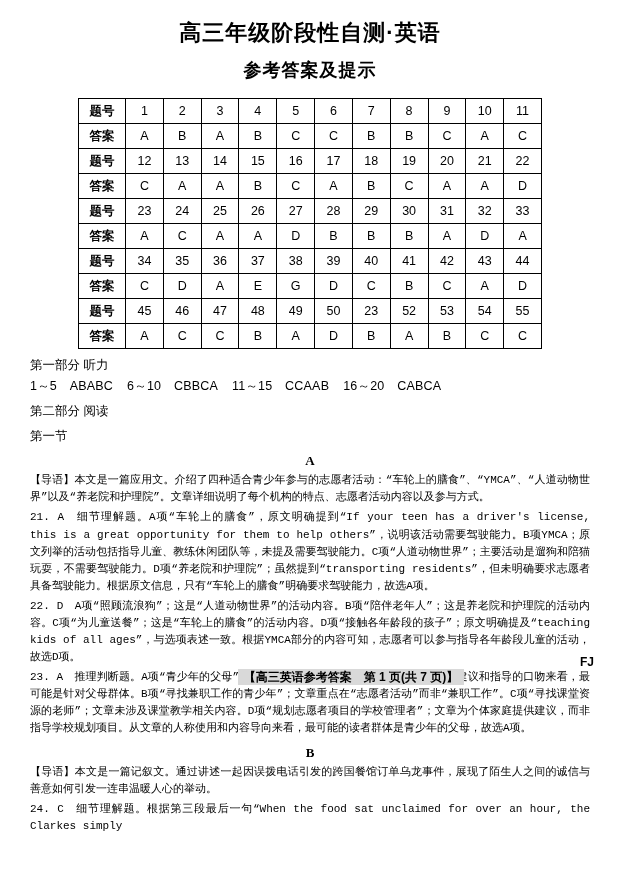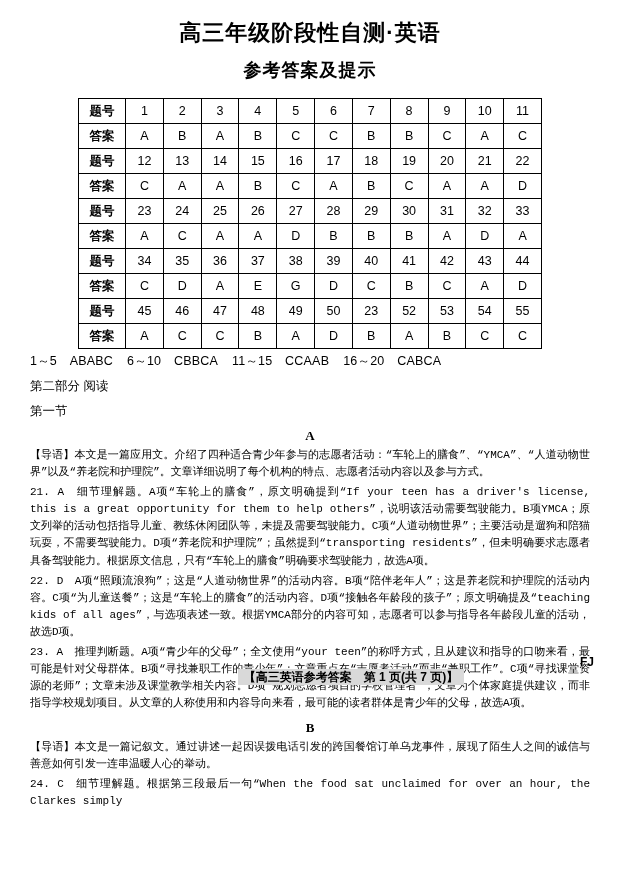--- a/index.html
+++ b/index.html
@@ -259,20 +259,21 @@
           <td>D</td>
           <td>B</td>
           <td>A</td>
           <td>B</td>
           <td>C</td>
           <td>C</td>
         </tr>
       </tbody>
   </table>
 
+  <div class="section-line">第一部分 听力</div>
   <div class="listening-line" id="listening-line"><span class="grp">1～5　ABABC</span><span class="grp">6～10　CBBCA</span><span class="grp">11～15　CCAAB</span><span class="grp">16～20　CABCA</span></div>
   <div class="section-line">第二部分 阅读</div>
   <div class="section-line">第一节</div>
 
   <div id="passages">
       <div class="center-letter">A</div>
       <div class="para">【导语】本文是一篇应用文。介绍了四种适合青少年参与的志愿者活动：“车轮上的膳食”、“YMCA”、“人道动物世界”以及“养老院和护理院”。文章详细说明了每个机构的特点、志愿者活动内容以及参与方式。</div>
       <div class="para hang">21. A　细节理解题。A项“车轮上的膳食”，原文明确提到“If your teen has a driver's license, this is a great opportunity for them to help others”，说明该活动需要驾驶能力。B项YMCA；原文列举的活动包括指导儿童、教练休闲团队等，未提及需要驾驶能力。C项“人道动物世界”；主要活动是遛狗和陪猫玩耍，不需要驾驶能力。D项“养老院和护理院”；虽然提到“transporting residents”，但未明确要求志愿者具备驾驶能力。根据原文信息，只有“车轮上的膳食”明确要求驾驶能力，故选A项。</div>
       <div class="para hang">22. D　A项“照顾流浪狗”；这是“人道动物世界”的活动内容。B项“陪伴老年人”；这是养老院和护理院的活动内容。C项“为儿童送餐”；这是“车轮上的膳食”的活动内容。D项“接触各年龄段的孩子”；原文明确提及“teaching kids of all ages”，与选项表述一致。根据YMCA部分的内容可知，志愿者可以参与指导各年龄段儿童的活动，故选D项。</div>
       <div class="para hang">23. A　推理判断题。A项“青少年的父母”；全文使用“your teen”的称呼方式，且从建议和指导的口吻来看，最可能是针对父母群体。B项“寻找兼职工作的青少年”；文章重点在“志愿者活动”而非“兼职工作”。C项“寻找课堂资源的老师”；文章未涉及课堂教学相关内容。D项“规划志愿者项目的学校管理者”；文章为个体家庭提供建议，而非指导学校规划项目。从文章的人称使用和内容导向来看，最可能的读者群体是青少年的父母，故选A项。</div>

